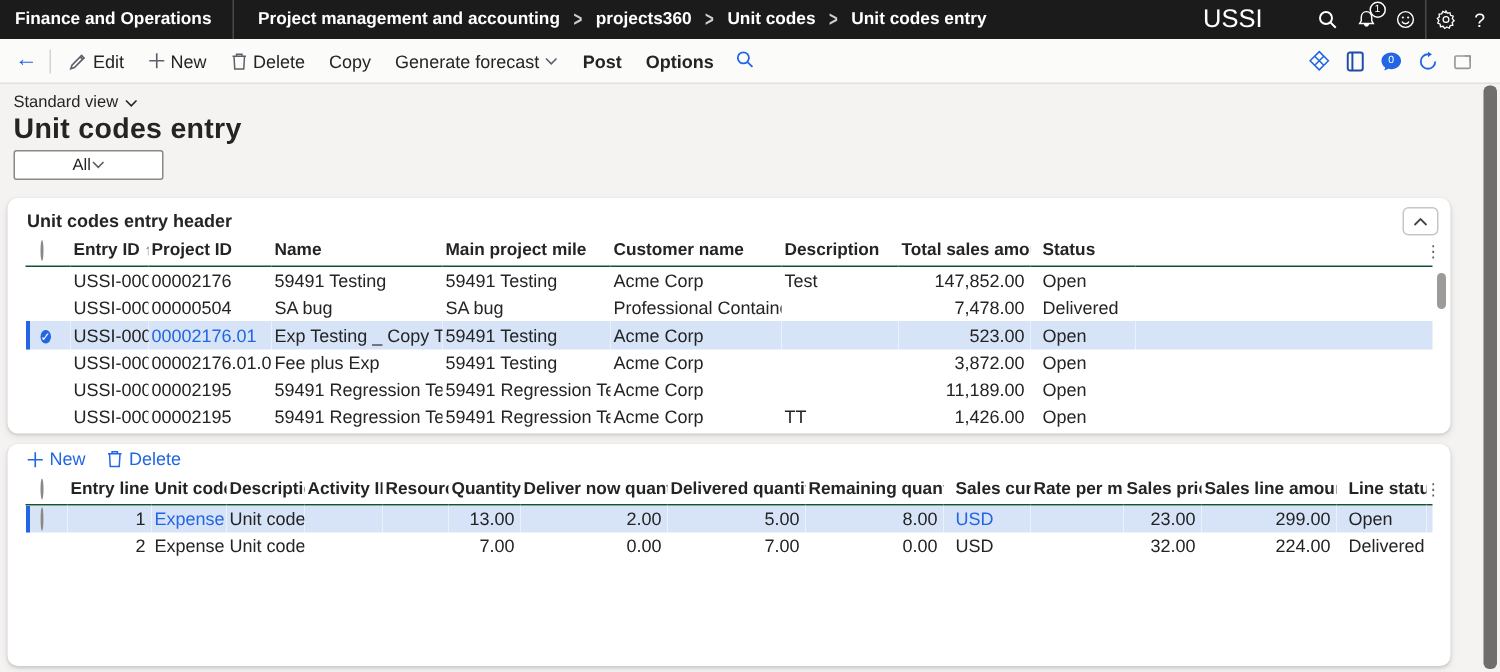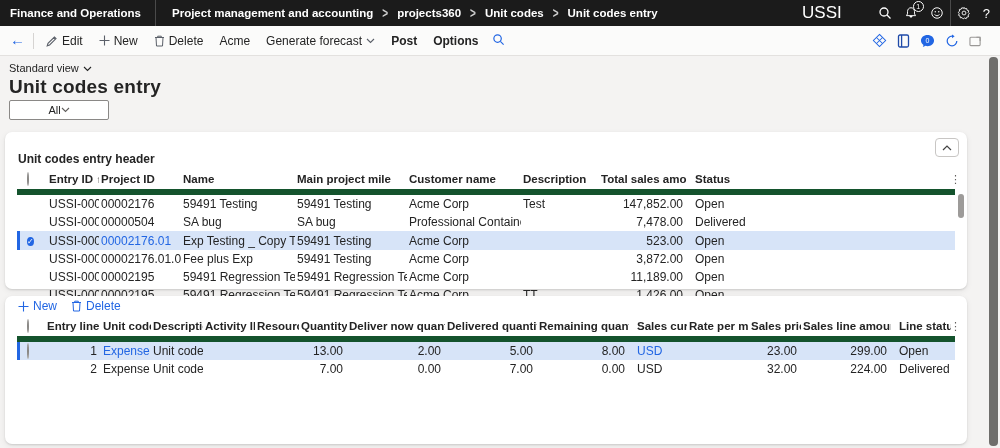--- a/index.html
+++ b/index.html
@@ -35,26 +35,26 @@
   .pagehead { padding:6px 0 0 9px; }
   .viewsel { font-size:11px; color:#242424; display:flex; align-items:center; gap:4px; cursor:pointer; }
   .viewsel svg { margin-top:1px; }
   .page-title { font-size:19px; font-weight:bold; margin-top:2px; letter-spacing:.2px; }
   .show-label { font-size:11px; margin-top:8px; color:#242424; }
   .show-select { margin-top:2px; width:100px; height:20px; border:1px solid #8a8886; border-radius:2px; background:#fff; display:flex; align-items:center; justify-content:center; padding:0 5px; font-size:11px; cursor:pointer; }
   
   .panel { position:absolute; left:5px; width:962px; background:#fff; border-radius:7px; box-shadow:0 1px 2px rgba(0,0,0,.12), 0 2px 6px rgba(0,0,0,.07); }
   .panel-header-grid { top:132px; height:157px; }
   .panel-lines-grid { top:296px; height:148px; }
-  .sec-title { font-weight:bold; font-size:12px; padding:20px 12px 4px 13px; }
+  .sec-title { font-weight:bold; font-size:12px; padding:8px 12px 4px 13px; }
   .collapse-btn { position:absolute; top:6px; right:8px; width:24px; height:19px; border:1px solid #c8c6c4; border-radius:4px; display:flex; align-items:center; justify-content:center; cursor:pointer; color:#444; background:#fff; }
   .more-dots { position:absolute; right:6px; font-size:11px; color:#605e5c; letter-spacing:0; cursor:pointer; }
   .grid-wrap { position:relative; padding:0 12px; }
   table.grid { width:100%; border-collapse:collapse; table-layout:fixed; }
-  table.grid th { font-size:11.5px; font-weight:bold; text-align:left; padding:3px 4px 4px 2px; border-bottom:6px solid #14532d; white-space:nowrap; overflow:hidden; }
+  table.grid th { font-size:11.5px; font-weight:bold; text-align:left; padding:3px 4px 4px 2px; border-bottom:1px solid #14532d; white-space:nowrap; overflow:hidden; }
   table.grid td { font-size:12px; padding:2px 4px 2px 2px; white-space:nowrap; overflow:hidden; height:18px; }
   th.num, td.num { text-align:right; }
   .sort-arrow { color:#605e5c; font-size:10px; font-weight:normal; }
   tr.sel td { background:#d7e4f8; }
   tr.sel td:first-child { box-shadow: inset 3px 0 0 #2266e3; }
   .radio { width:12px; height:12px; border:1px solid #8a8886; border-radius:50%; margin-left:8px; }
   .radio-checked { width:13px; height:13px; background:#2266e3; border-radius:50%; margin-left:8px; color:#fff; font-size:8px; line-height:13px; text-align:center; font-weight:bold; }
   a.lnk { color:#2266e3; text-decoration:none; cursor:pointer; }
   .vscroll-thumb { position:absolute; right:3px; top:24px; width:6px; height:24px; background:#9d9b99; border-radius:3px; }
   
@@ -133,21 +133,21 @@
   </span>
   <span class="cmd">
     <span class="gly">
         <svg width="11" height="12" viewBox="0 0 11 12">
           <path d="M1 2.5 H10 M3.7 2.5 V1.2 H7.3 V2.5 M2 2.5 L2.5 11 H8.5 L9 2.5" fill="none" stroke="currentColor" stroke-width="1"></path>
         </svg>
       </span>
     <span>Delete</span>
   </span>
   <span class="cmd">
-    <span>Acme</span>
+    <span>Copy</span>
   </span>
   <span class="cmd">
     <span>Generate forecast</span>
     <span class="gly">
         <svg width="9" height="6" viewBox="0 0 9 6">
           <path d="M1 1 L4.5 4.5 L8 1" fill="none" stroke="currentColor" stroke-width="1.1"></path>
         </svg>
       </span>
   </span>
   <span class="cmd bold">

